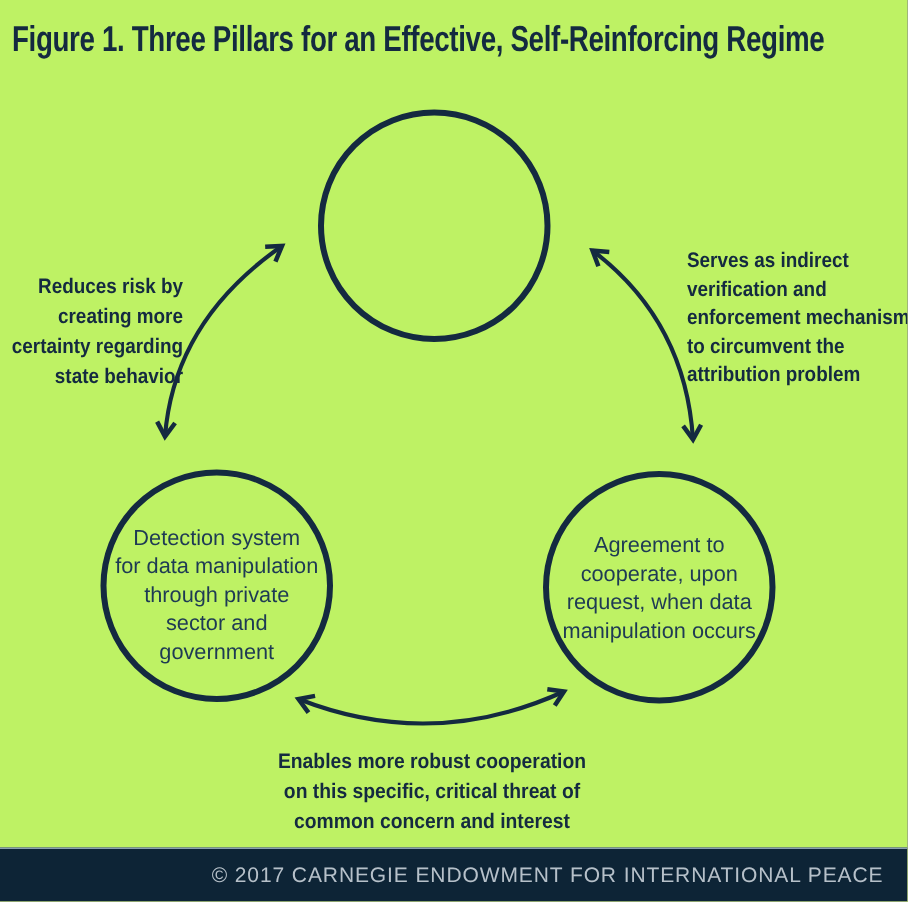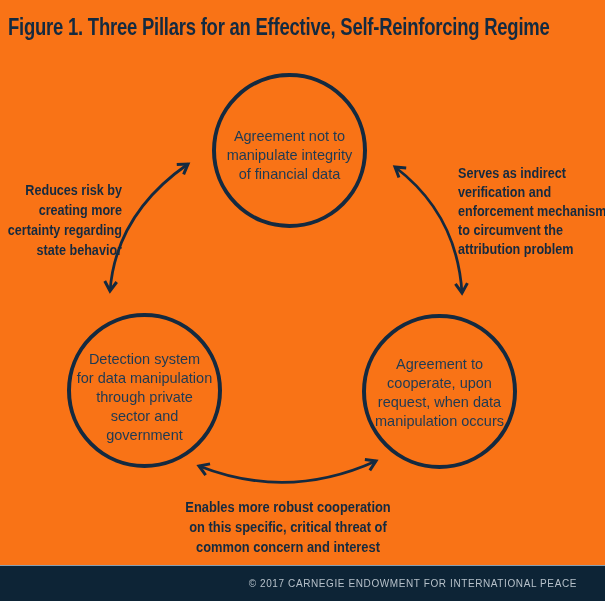--- a/index.html
+++ b/index.html
@@ -1,20 +1,20 @@
 <!DOCTYPE html>
 <html><head>
 <meta charset="utf-8">
 <style>
   html, body { margin: 0; padding: 0; background: #888; }
   .canvas {
     position: relative;
     width: 605px;
     height: 601px;
-    background: #f97316;
+    background: #bef264;
     overflow: hidden;
     font-family: "Liberation Sans", sans-serif;
     color: #142a40;
   }
   .title {
     position: absolute;
     left: 8px;
     top: 13px;
     margin: 0;
     font-size: 24px;
@@ -72,24 +72,24 @@
   .footer-bar {
     position: absolute;
     left: 0; top: 565px;
     width: 605px; height: 36px;
     background: #0d2436;
     border-top: 1px solid #8aa0b0;
     box-sizing: border-box;
   }
   .footer-bar .copyright {
     position: absolute;
-    right: 28px;
+    right: 16px;
     top: 0;
     line-height: 35px;
-    font-size: 10px;
+    font-size: 14px;
     letter-spacing: 0.6px;
     color: #b6c0c9;
     white-space: nowrap;
   }
 </style>
 </head>
 <body>
 
 <div class="canvas">
 
@@ -104,23 +104,20 @@
 
     <circle cx="289.5" cy="150.5" r="75.5" fill="none" stroke="#142a40" stroke-width="4"></circle>
     <circle cx="144.5" cy="390.5" r="75.5" fill="none" stroke="#142a40" stroke-width="4"></circle>
     <circle cx="439.5" cy="391.5" r="75.5" fill="none" stroke="#142a40" stroke-width="4"></circle>
 
     <path d="M 110 291 Q 116 214 188 164" fill="none" stroke="#142a40" stroke-width="2.75" marker-start="url(#arrowhead)" marker-end="url(#arrowhead)"></path>
     <path d="M 462 293 Q 457 214 395 167" fill="none" stroke="#142a40" stroke-width="2.75" marker-start="url(#arrowhead)" marker-end="url(#arrowhead)"></path>
     <path d="M 199 466 Q 288 501 376 461" fill="none" stroke="#142a40" stroke-width="2.75" marker-start="url(#arrowhead)" marker-end="url(#arrowhead)"></path>
   </svg>
 
-  <div class="node-label top">Agreement not to
-manipulate integrity
-of financial data</div>
   <div class="node-label right">Agreement to
 cooperate, upon
 request, when data
 manipulation occurs</div>
   <div class="node-label left">Detection system
 for data manipulation
 through private
 sector and
 government</div>
 

